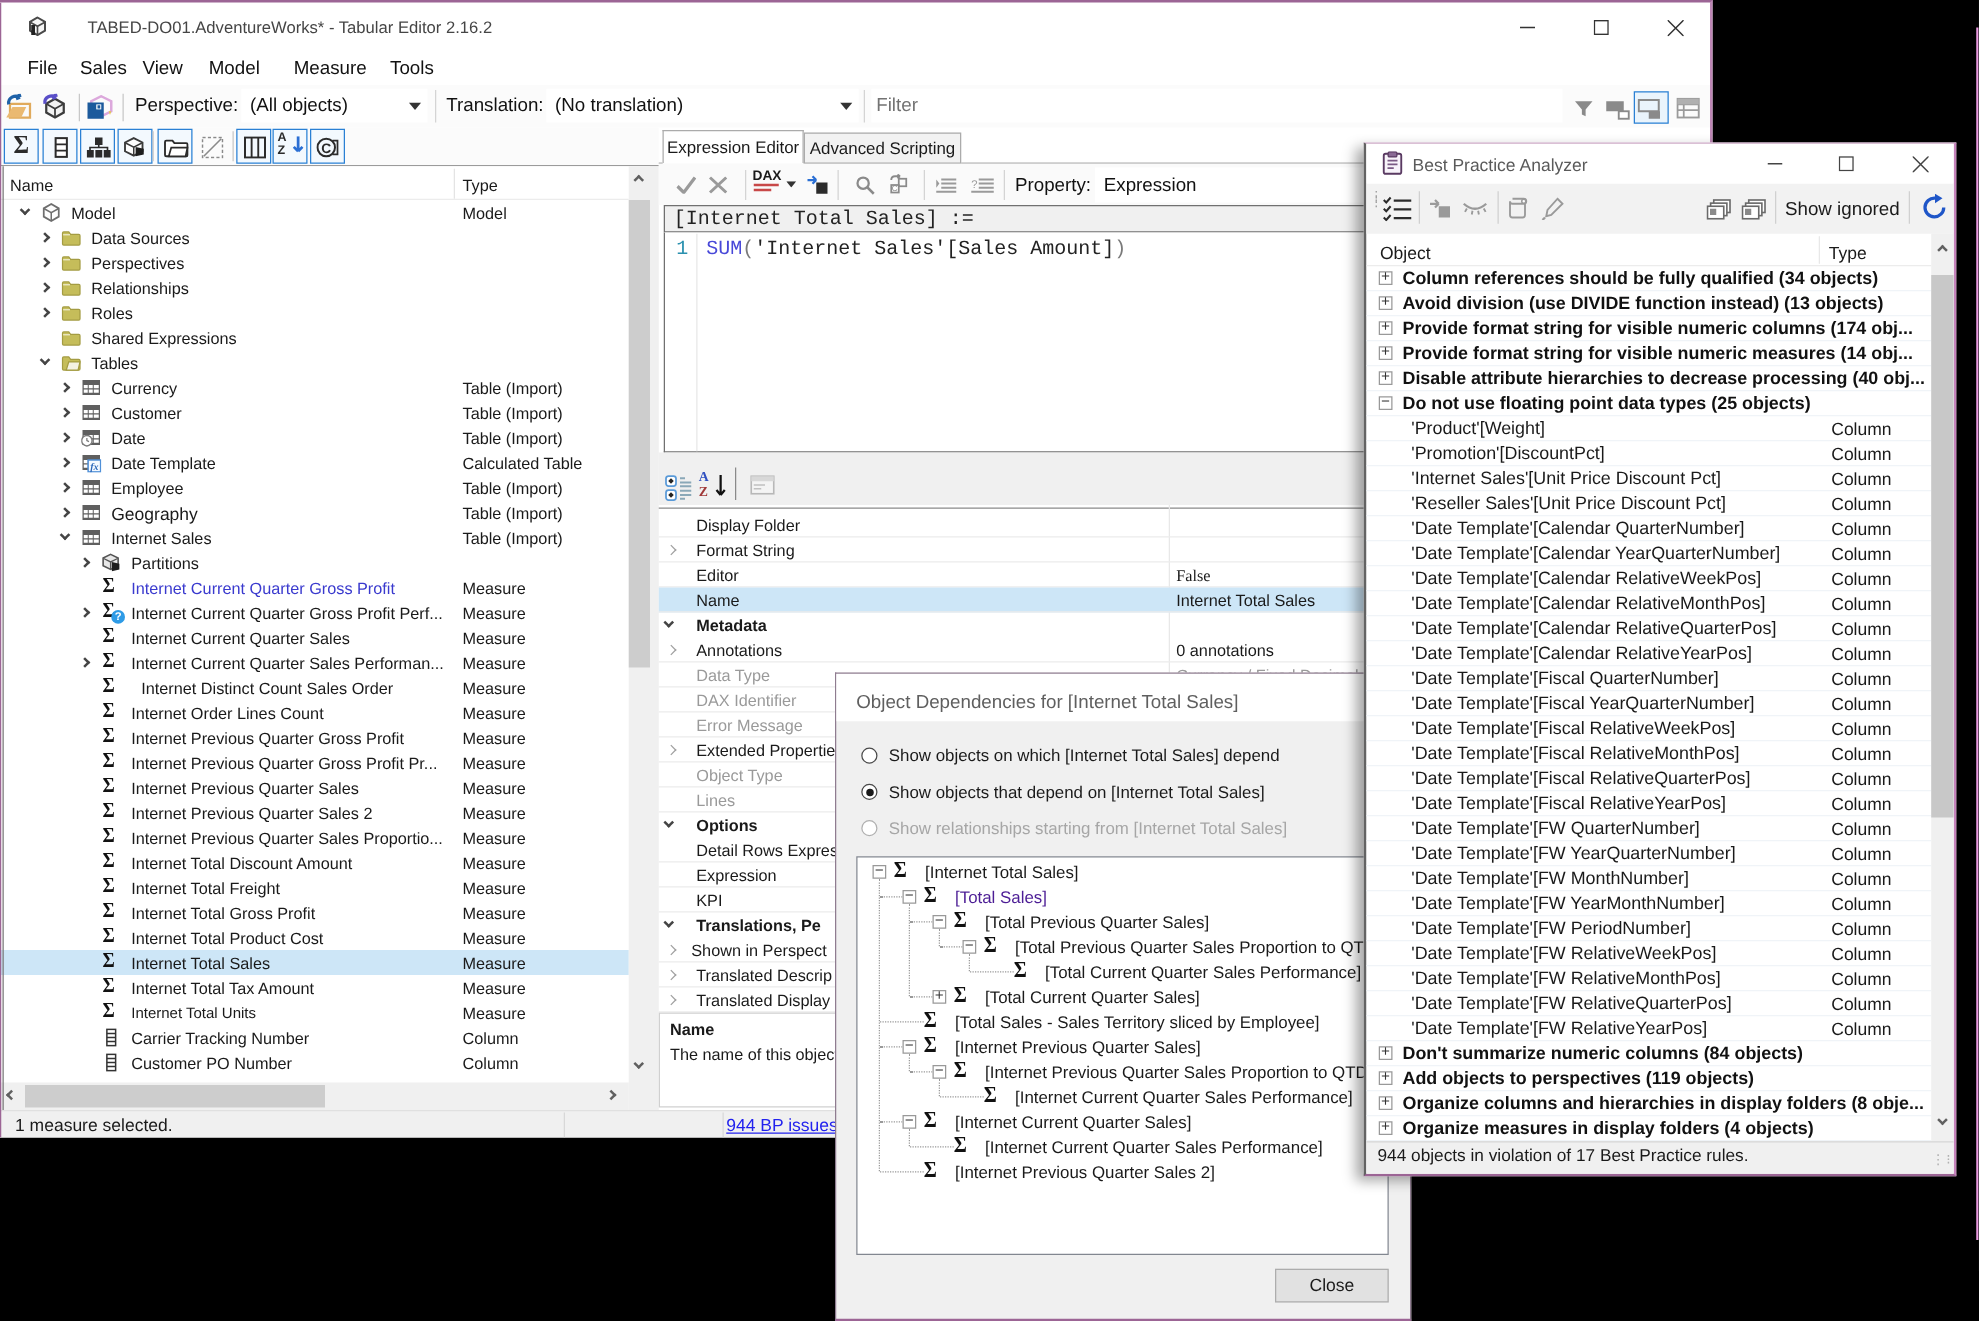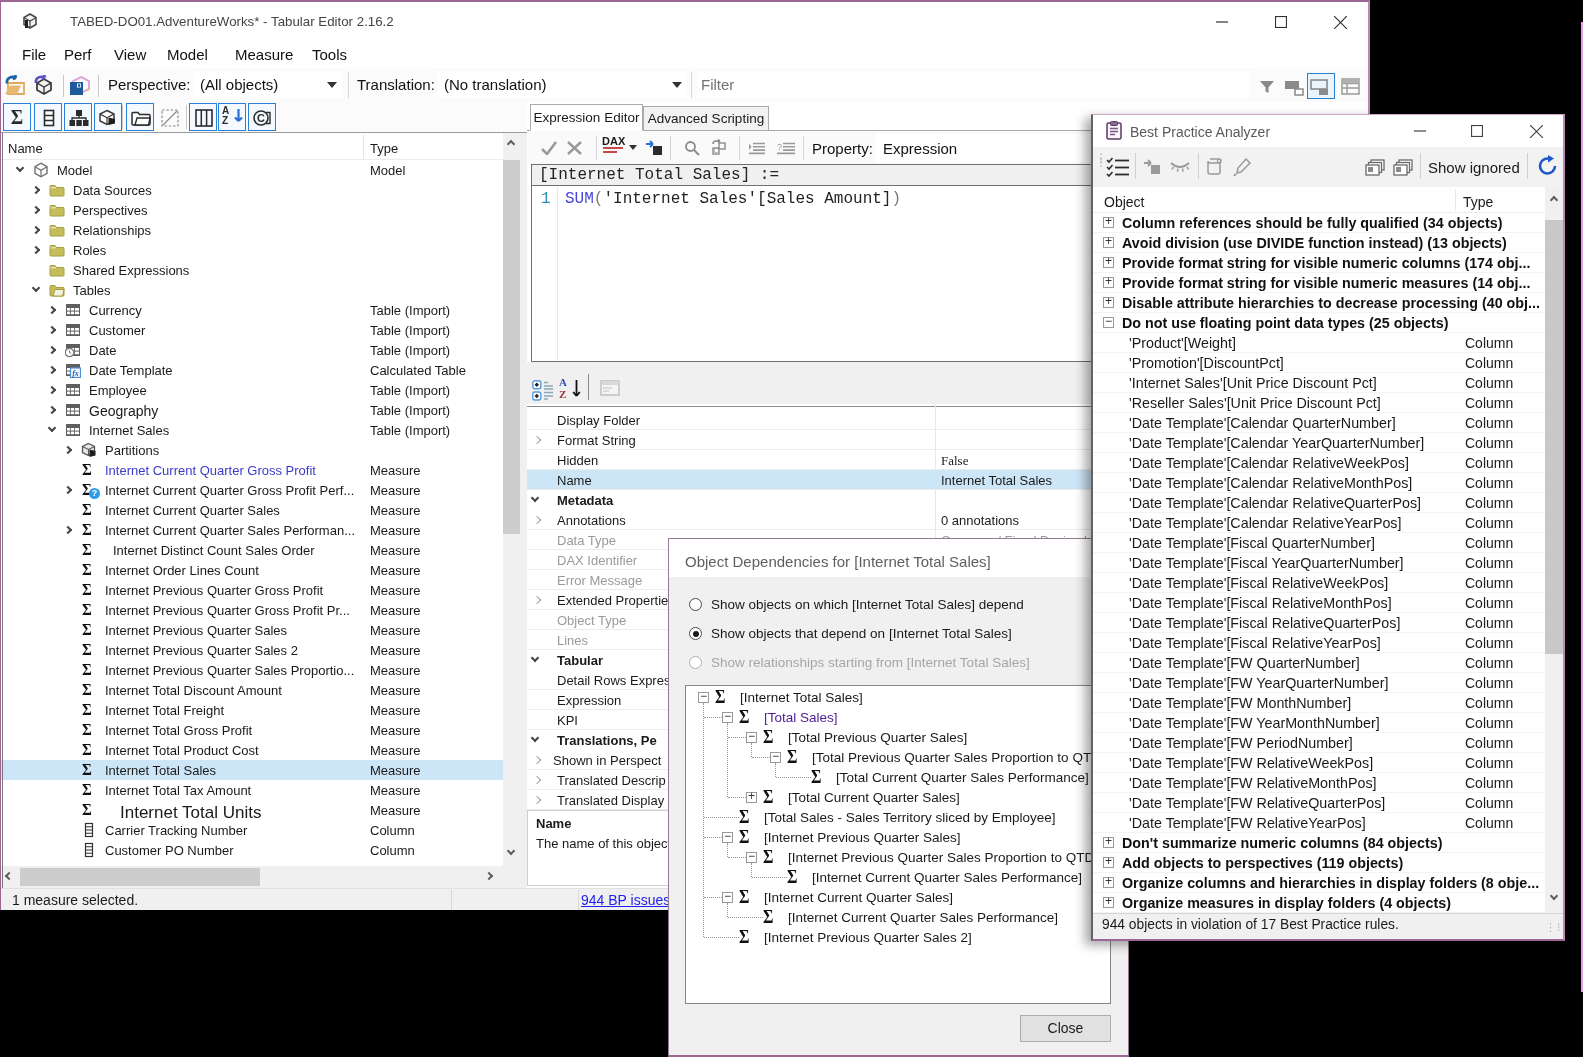--- a/index.html
+++ b/index.html
@@ -41,21 +41,21 @@
       <svg width="12" height="12" style="position:absolute;left:1216px;top:14px;">
         <path d="M0 6 H12" stroke="#333" stroke-width="1.2"></path>
       </svg>
       <svg width="12" height="12" style="position:absolute;left:1275px;top:14px;">
         <rect x="0.5" y="0.5" width="11" height="11" fill="none" stroke="#333" stroke-width="1.2"></rect>
       </svg>
       <svg width="13" height="13" style="position:absolute;left:1334px;top:14px;">
         <path d="M0 0 L13 13 M13 0 L0 13" stroke="#333" stroke-width="1.2"></path>
       </svg>
       <div class="t" style="left:22px;top:44px;font-size:15px;color:#111;">File</div>
-      <div class="t" style="left:64px;top:44px;font-size:15px;color:#111;">Perf</div>
+      <div class="t" style="left:64px;top:44px;font-size:15px;color:#111;">Sales</div>
       <div class="t" style="left:114px;top:44px;font-size:15px;color:#111;">View</div>
       <div class="t" style="left:167px;top:44px;font-size:15px;color:#111;">Model</div>
       <div class="t" style="left:235px;top:44px;font-size:15px;color:#111;">Measure</div>
       <div class="t" style="left:312px;top:44px;font-size:15px;color:#111;">Tools</div>
       <div style="position:absolute;left:0px;top:66px;width:1368px;height:34px;background:#fbfbfb;"></div>
       <svg width="23" height="21" style="position:absolute;left:4px;top:73px;">
         <path d="M4 8 H20 V19 H4 Z" fill="#fafafa" stroke="#e0aa5c" stroke-width="1.8"></path>
         <path d="M1 19 L6 10.5 H17 L13 19 Z" fill="#eab971"></path>
         <path d="M3 8.5 C2 3 8 0.5 12 2.8 M12 2.8 L11.2 0 M12 2.8 L8.8 4" stroke="#1f62a8" stroke-width="2.6" fill="none"></path>
       </svg>
@@ -363,21 +363,21 @@
       <div class="t" style="left:105px;top:741px;font-size:13px;color:#1a1a1a;">Internet Total Product Cost</div>
       <div class="t" style="left:370px;top:741px;font-size:13px;color:#1a1a1a;">Measure</div>
       <div style="position:absolute;left:0px;top:758px;width:503px;height:20px;background:#cde6f7;"></div>
       <div class="t" style="left:82px;top:759px;font-size:15px;font-weight:bold;font-family:'Liberation Serif',serif;color:#111;transform:scaleY(1.15);">Σ</div>
       <div class="t" style="left:105px;top:761px;font-size:13px;color:#1a1a1a;">Internet Total Sales</div>
       <div class="t" style="left:370px;top:761px;font-size:13px;color:#1a1a1a;">Measure</div>
       <div class="t" style="left:82px;top:779px;font-size:15px;font-weight:bold;font-family:'Liberation Serif',serif;color:#111;transform:scaleY(1.15);">Σ</div>
       <div class="t" style="left:105px;top:781px;font-size:13px;color:#1a1a1a;">Internet Total Tax Amount</div>
       <div class="t" style="left:370px;top:781px;font-size:13px;color:#1a1a1a;">Measure</div>
       <div class="t" style="left:82px;top:799px;font-size:15px;font-weight:bold;font-family:'Liberation Serif',serif;color:#111;transform:scaleY(1.15);">Σ</div>
-      <div class="t" style="left:120px;top:801px;font-size:17px;color:#1a1a1a;">Internet Total Units</div>
+      <div class="t" style="left:105px;top:801px;font-size:12px;color:#1a1a1a;">Internet Total Units</div>
       <div class="t" style="left:370px;top:801px;font-size:13px;color:#1a1a1a;">Measure</div>
       <svg width="16" height="16" style="position:absolute;left:81px;top:820px;">
         <rect x="4.5" y="1.5" width="7" height="13" fill="#fff" stroke="#333" stroke-width="1.2"></rect>
         <path d="M4.5 4.8 H11.5 M4.5 8 H11.5 M4.5 11.2 H11.5" stroke="#333" stroke-width="1.1"></path>
       </svg>
       <div class="t" style="left:105px;top:821px;font-size:13px;color:#1a1a1a;">Carrier Tracking Number</div>
       <div class="t" style="left:370px;top:821px;font-size:13px;color:#1a1a1a;">Column</div>
       <svg width="16" height="16" style="position:absolute;left:81px;top:840px;">
         <rect x="4.5" y="1.5" width="7" height="13" fill="#fff" stroke="#333" stroke-width="1.2"></rect>
         <path d="M4.5 4.8 H11.5 M4.5 8 H11.5 M4.5 11.2 H11.5" stroke="#333" stroke-width="1.1"></path>
@@ -462,21 +462,21 @@
         <rect x="1" y="1" width="18" height="4" fill="#d8d8d8"></rect>
         <path d="M3 8 H12 M3 11 H9" stroke="#c0c0c0" stroke-width="1.2"></path>
       </svg>
       <div style="position:absolute;left:527px;top:404px;width:841px;height:1px;background:#8a8a8a;"></div>
       <div style="position:absolute;left:935px;top:402px;width:1px;height:404px;background:#e8e8e8;"></div>
       <div class="t" style="left:557px;top:411px;font-size:13px;color:#1a1a1a;">Display Folder</div>
       <div style="position:absolute;left:527px;top:427px;width:841px;height:1px;background:#ececec;"></div>
       <div class="chev c-r pchev" style="left:534px;top:435px;border-width:1.5px;"></div>
       <div class="t" style="left:557px;top:431px;font-size:13px;color:#1a1a1a;">Format String</div>
       <div style="position:absolute;left:527px;top:447px;width:841px;height:1px;background:#ececec;"></div>
-      <div class="t" style="left:557px;top:451px;font-size:13px;color:#1a1a1a;">Hidden</div>
+      <div class="t" style="left:557px;top:451px;font-size:13px;color:#1a1a1a;">Editor</div>
       <div class="t" style="left:941px;top:451px;font-size:13px;color:#1a1a1a;font-family:Liberation Serif, serif;">False</div>
       <div style="position:absolute;left:527px;top:467px;width:841px;height:1px;background:#ececec;"></div>
       <div style="position:absolute;left:527px;top:468px;width:841px;height:20px;background:#cde6f7;"></div>
       <div class="t" style="left:557px;top:471px;font-size:13px;color:#1a1a1a;">Name</div>
       <div class="t" style="left:941px;top:471px;font-size:13px;color:#1a1a1a;">Internet Total Sales</div>
       <div style="position:absolute;left:527px;top:487px;width:841px;height:1px;background:#ececec;"></div>
       <div class="chev c-d" style="left:532px;top:493px;"></div>
       <div class="t" style="left:557px;top:491px;font-size:13px;color:#1a1a1a;font-weight:bold;">Metadata</div>
       <div class="chev c-r pchev" style="left:534px;top:515px;border-width:1.5px;"></div>
       <div class="t" style="left:557px;top:511px;font-size:13px;color:#1a1a1a;">Annotations</div>
@@ -490,21 +490,21 @@
       <div class="t" style="left:557px;top:571px;font-size:13px;color:#9a9a9a;">Error Message</div>
       <div style="position:absolute;left:527px;top:587px;width:841px;height:1px;background:#ececec;"></div>
       <div class="chev c-r pchev" style="left:534px;top:595px;border-width:1.5px;"></div>
       <div class="t" style="left:557px;top:591px;font-size:13px;color:#1a1a1a;">Extended Propertie</div>
       <div style="position:absolute;left:527px;top:607px;width:841px;height:1px;background:#ececec;"></div>
       <div class="t" style="left:557px;top:611px;font-size:13px;color:#9a9a9a;">Object Type</div>
       <div style="position:absolute;left:527px;top:627px;width:841px;height:1px;background:#ececec;"></div>
       <div class="t" style="left:557px;top:631px;font-size:13px;color:#9a9a9a;">Lines</div>
       <div style="position:absolute;left:527px;top:647px;width:841px;height:1px;background:#ececec;"></div>
       <div class="chev c-d" style="left:532px;top:653px;"></div>
-      <div class="t" style="left:557px;top:651px;font-size:13px;color:#1a1a1a;font-weight:bold;">Tabular</div>
+      <div class="t" style="left:557px;top:651px;font-size:13px;color:#1a1a1a;font-weight:bold;">Options</div>
       <div class="t" style="left:557px;top:671px;font-size:13px;color:#1a1a1a;">Detail Rows Expres</div>
       <div style="position:absolute;left:527px;top:687px;width:841px;height:1px;background:#ececec;"></div>
       <div class="t" style="left:557px;top:691px;font-size:13px;color:#1a1a1a;">Expression</div>
       <div style="position:absolute;left:527px;top:707px;width:841px;height:1px;background:#ececec;"></div>
       <div class="t" style="left:557px;top:711px;font-size:13px;color:#1a1a1a;">KPI</div>
       <div style="position:absolute;left:527px;top:727px;width:841px;height:1px;background:#ececec;"></div>
       <div class="chev c-d" style="left:532px;top:733px;"></div>
       <div class="t" style="left:557px;top:731px;font-size:13px;color:#1a1a1a;font-weight:bold;">Translations, Pe</div>
       <div class="chev c-r pchev" style="left:534px;top:755px;border-width:1.5px;"></div>
       <div class="t" style="left:553px;top:751px;font-size:13px;color:#1a1a1a;">Shown in Perspect</div>

